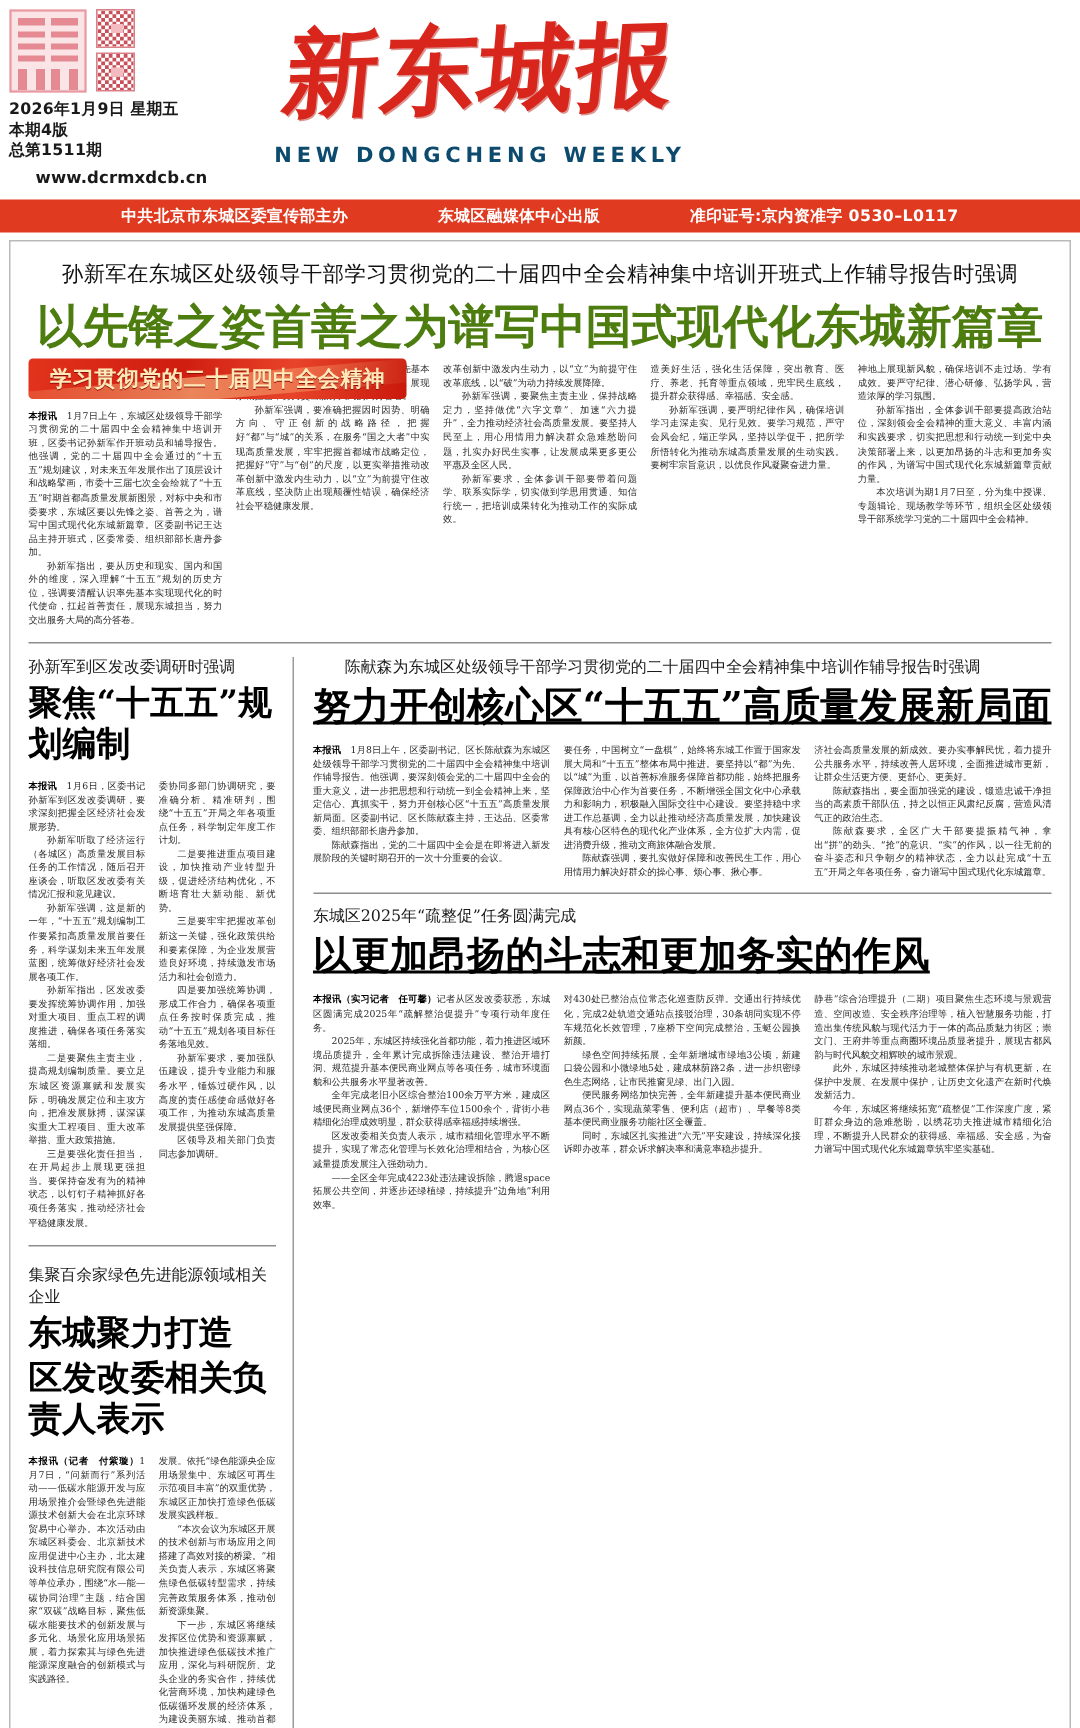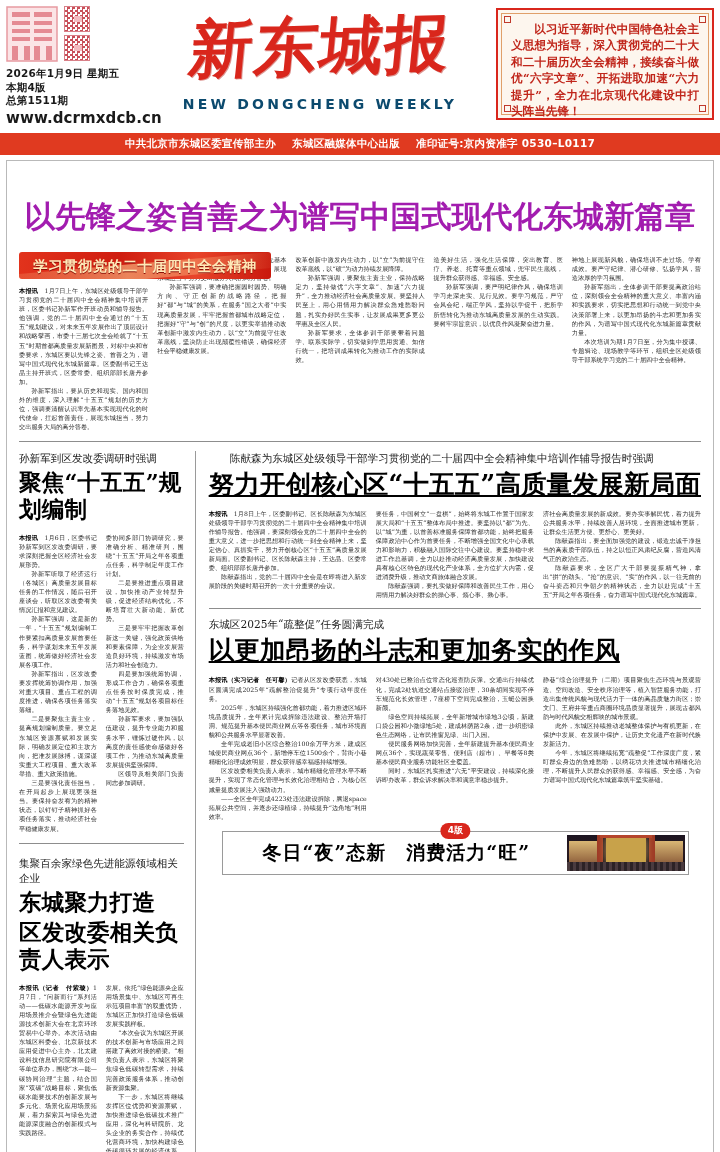--- a/index.html
+++ b/index.html
@@ -18,21 +18,21 @@
   .gate-logo { width:52px; height:56px; position:relative; }
   .gate-logo svg { display:block; }
   .qr-stack { display:flex; flex-direction:column; gap:3px; }
   .qr { width:26px; height:26px; background:
      repeating-conic-gradient(#c8505a 0% 25%, #ffffff 0% 50%) 0 0/5px 5px;
      border:1px solid #d98088; position:relative; }
   .qr::after { content:""; position:absolute; left:9px; top:9px; width:8px; height:6px;
      background:#f4bcc1; }
   .mh-meta { margin-top:5px; font-size:10.5px; line-height:13.5px; color:#1a1a1a; font-weight:bold;
      letter-spacing:.2px; }
-  .mh-meta .url { margin-top:4px; font-size:15px; letter-spacing:.1px; }
+  .mh-meta .url { margin-top:4px; font-size:11px; letter-spacing:.1px;text-align:center; }
 
   .mh-title { position:absolute; left:155px; top:2px; width:330px; text-align:center; }
   .mh-title .cn {
     font-family:"DejaVu Serif","Liberation Serif",serif;
     font-size:63px; font-weight:bold; color:#d9261c;
     letter-spacing:2px; line-height:88px;
     transform: skewX(-7deg) rotate(-1.5deg);
     text-shadow: 1px 1px 0 rgba(180,20,12,.45);
     white-space:nowrap;
   }
@@ -49,38 +49,38 @@
   .c-tl{left:2px;top:2px;border-right:0;border-bottom:0;}
   .c-tr{right:2px;top:2px;border-left:0;border-bottom:0;}
   .c-bl{left:2px;bottom:2px;border-right:0;border-top:0;}
   .c-br{right:2px;bottom:2px;border-left:0;border-top:0;}
   .mh-box p { font-family:"DejaVu Serif","Liberation Serif",serif;
     font-size:11.6px; line-height:16.4px; color:#c0261b; font-weight:bold;
     text-indent:2em; text-align:justify; }
 
   
   .redbar { height:22px; background:#e03a20; color:#fff;
-    display:flex; align-items:center; justify-content:center; gap:16px;
+    display:flex; align-items:center; justify-content:center; gap:60px;
     font-size:10.5px; font-weight:bold; letter-spacing:.3px; }
   .redbar span { white-space:nowrap; }
 
   
   .frame { margin:5px 6px 0 6px; border:1px solid #b9b9b9; padding:0;
     height:1152px; }
 
   
   .lead { padding:12px 12px 0 12px; }
   .lead .kicker { font-family:"DejaVu Serif","Liberation Serif",serif;
     font-size:14.2px; color:#111; text-align:center; letter-spacing:.3px; white-space:nowrap;}
   .lead .headline { font-family:Liberation Mono, monospace;
-    font-size:30.5px; font-weight:bold; color:#a21caf; text-align:center;
-    letter-spacing:0px; margin-top:24px; white-space:nowrap; }
-
-  
-  .ribbon { width:252px; height:27px; margin-top:14px; position:relative;
+    font-size:30.5px; font-weight:bold; color:#4d7c0f; text-align:center;
+    letter-spacing:0px; margin-top:6px; white-space:nowrap; }
+
+  
+  .ribbon { width:252px; height:27px; position:relative;
     background:linear-gradient(95deg,#e2331c 0%, #cf1d10 40%, #e8442a 70%, #c9180c 100%);
     border-radius:3px; overflow:hidden; }
   .ribbon::before { content:""; position:absolute; left:-20%; top:40%; width:140%; height:60%;
     background:linear-gradient(100deg, rgba(255,200,120,.0) 0%, rgba(255,214,150,.55) 45%, rgba(255,190,110,.0) 90%);
     transform:rotate(-5deg); }
   .ribbon span { position:relative; display:block; text-align:center; line-height:27px;
     font-family:"DejaVu Serif","Liberation Serif",serif; font-size:14.5px; font-weight:bold;
     color:#ffe9b8; letter-spacing:.4px;
     text-shadow:0 1px 0 #8c1008; white-space:nowrap; }
 
@@ -182,40 +182,32 @@
         <div>总第1511期</div>
         <div class="url">www.dcrmxdcb.cn</div>
       </div>
     </div>
 
     <div class="mh-title">
       <div class="cn">新东城报</div>
       <div class="en">NEW DONGCHENG WEEKLY</div>
     </div>
 
-    <div class="mh-box">
-      <div class="mh-box-inner">
-        <span class="corner c-tl"></span>
-        <span class="corner c-tr"></span>
-        <span class="corner c-bl"></span>
-        <span class="corner c-br"></span>
-        <p>以习近平新时代中国特色社会主义思想为指导，深入贯彻党的二十大和二十届历次全会精神，接续奋斗做优“六字文章”、开拓进取加速“六力提升”，全力在北京现代化建设中打头阵当先锋！</p>
-      </div>
-    </div>
   </div>
 
   <div class="redbar">
     <span>中共北京市东城区委宣传部主办</span>
     <span>东城区融媒体中心出版</span>
     <span>准印证号:京内资准字 0530–L0117</span>
   </div>
 
   <div class="frame">
 
     <div class="lead">
+      <div class="kicker">孙新军在东城区处级领导干部学习贯彻党的二十届四中全会精神集中培训开班式上作辅导报告时强调</div>
       <div class="headline">以先锋之姿首善之为谱写中国式现代化东城新篇章</div>
       <div class="ribbon">
         <span>学习贯彻党的二十届四中全会精神</span>
       </div>
     </div>
 
     <div class="lead-cols">
       <div class="lc body-txt">
           <p class="lead-p"><b>本报讯</b>　1月7日上午，东城区处级领导干部学习贯彻党的二十届四中全会精神集中培训开班，区委书记孙新军作开班动员和辅导报告。他强调，党的二十届四中全会通过的“十五五”规划建议，对未来五年发展作出了顶层设计和战略擘画，市委十三届七次全会绘就了“十五五”时期首都高质量发展新图景，对标中央和市委要求，东城区要以先锋之姿、首善之为，谱写中国式现代化东城新篇章。区委副书记王达品主持开班式，区委常委、组织部部长唐丹参加。</p>
           <p>孙新军指出，要从历史和现实、国内和国外的维度，深入理解“十五五”规划的历史方位，强调要清醒认识率先基本实现现代化的时代使命，扛起首善责任，展现东城担当，努力交出服务大局的高分答卷。</p>
@@ -324,29 +316,17 @@
                 <p>同时，东城区扎实推进“六无”平安建设，持续深化接诉即办改革，群众诉求解决率和满意率稳步提升。</p>
               </div>
             <div class="col body-txt">
                 <p class="lead-p">静巷”综合治理提升（二期）项目聚焦生态环境与景观营造、空间改造、安全秩序治理等，植入智慧服务功能，打造出集传统风貌与现代活力于一体的高品质魅力街区；崇文门、王府井等重点商圈环境品质显著提升，展现古都风韵与时代风貌交相辉映的城市景观。</p>
                 <p>此外，东城区持续推动老城整体保护与有机更新，在保护中发展、在发展中保护，让历史文化遗产在新时代焕发新活力。</p>
                 <p>今年，东城区将继续拓宽“疏整促”工作深度广度，紧盯群众身边的急难愁盼，以绣花功夫推进城市精细化治理，不断提升人民群众的获得感、幸福感、安全感，为奋力谱写中国式现代化东城篇章筑牢坚实基础。</p>
               </div>
           </div>
         </div>
 
-        <div class="promo">
-          <div class="promo-badge">4版</div>
-          <div class="promo-txt">冬日“夜”态新　消费活力“旺”</div>
-          <div class="promo-img">
-            <div class="lshop"></div>
-            <div class="rshop"></div>
-            <div class="pillarL"></div>
-            <div class="pillarR"></div>
-            <div class="gate"></div>
-            <div class="crowd"></div>
-          </div>
-        </div>
       </div>
 
     </div>
   </div>
 </div>
 
 </body></html>

